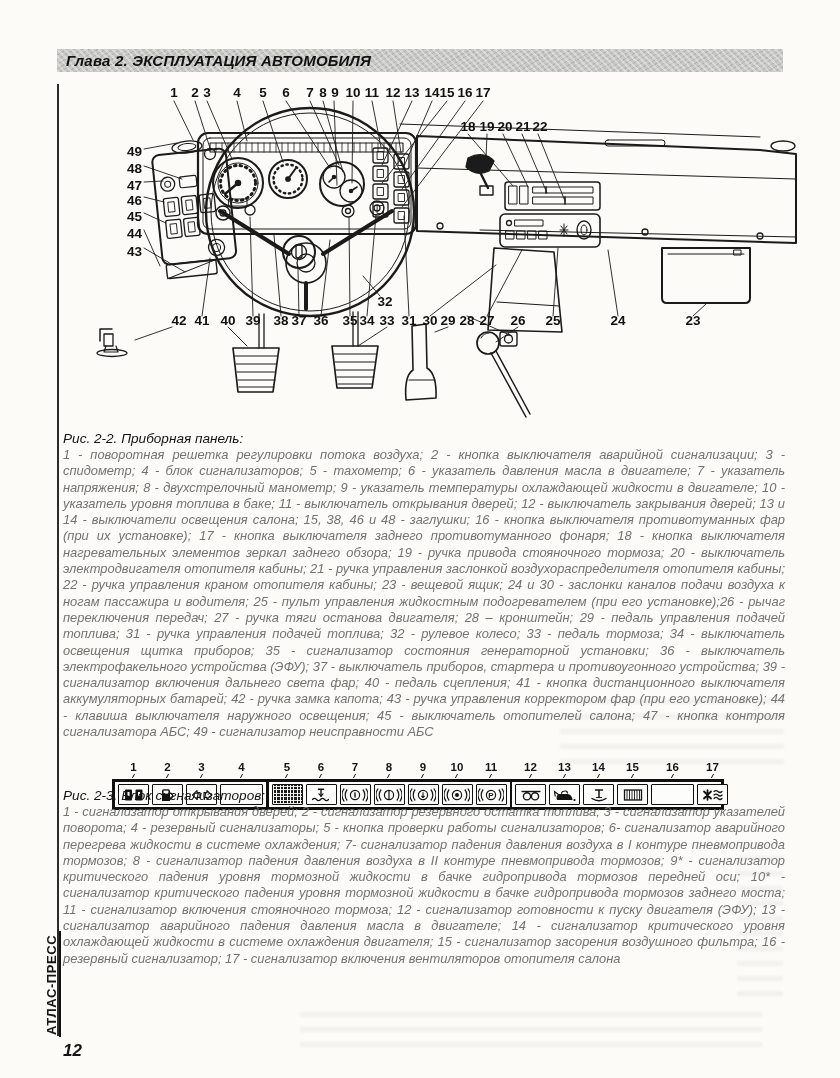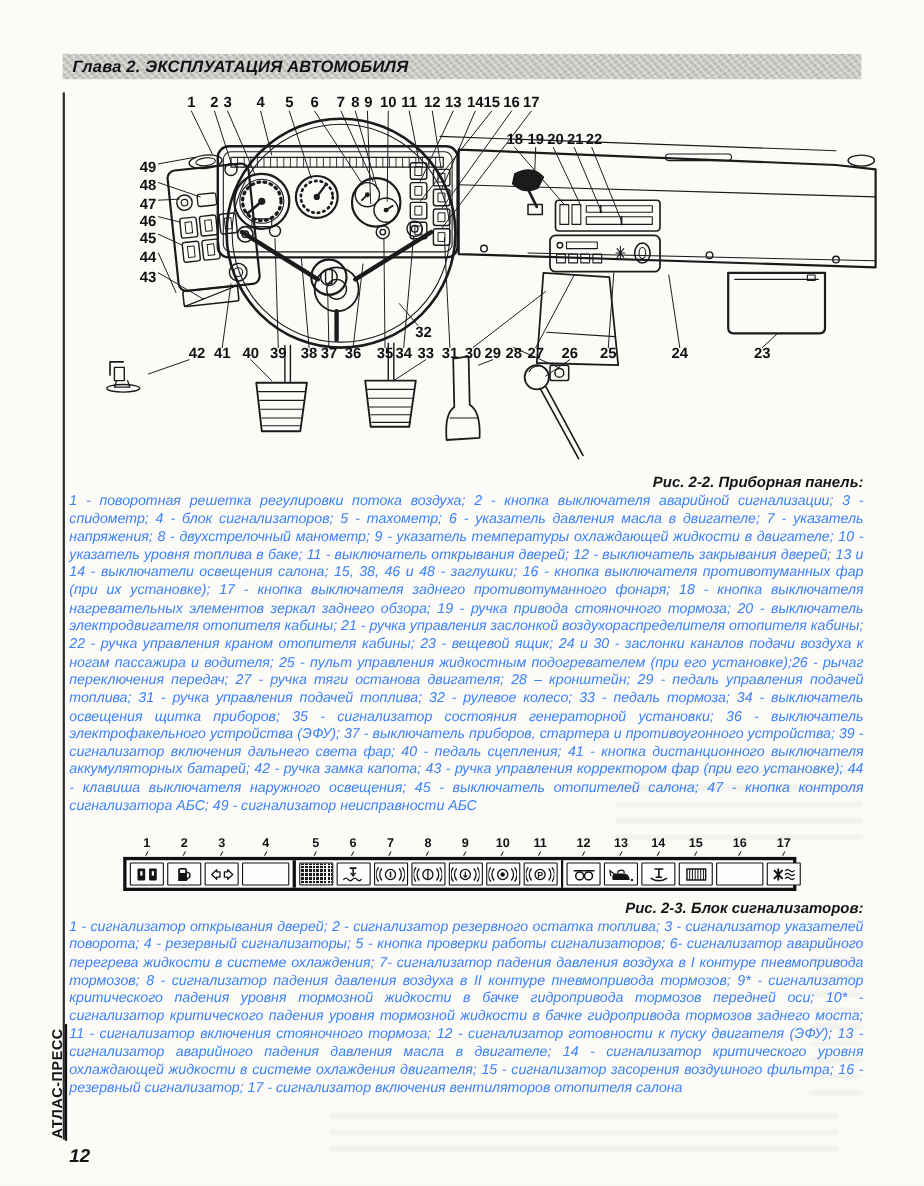--- a/index.html
+++ b/index.html
@@ -7,24 +7,24 @@
   .page{position:relative;width:840px;height:1078px;background:#fcfbf8;overflow:hidden;margin:0 auto;color:#141414;}
   .vrule{position:absolute;left:57px;top:84px;width:1.5px;height:952px;background:#2b2b2b;}
   .chapter-bar{position:absolute;left:57px;top:49px;width:726px;height:23px;
     background:#c7c7c4;
     background-image:repeating-linear-gradient(47deg,rgba(255,255,255,.35) 0 2px,rgba(0,0,0,0) 2px 5px),
                      repeating-linear-gradient(-31deg,rgba(90,90,88,.18) 0 1px,rgba(0,0,0,0) 1px 4px);
     display:flex;align-items:center;}
   .chapter-bar span{font-style:italic;font-weight:bold;font-size:15px;padding-left:9px;letter-spacing:.2px;color:#111;}
   .fig-dash{position:absolute;left:60px;top:80px;width:740px;height:345px;}
   .figtext-block{position:absolute;left:63px;width:722px;}
-  .figcap{font-style:italic;font-weight:bold;font-size:13.6px;line-height:17px;text-align:right;}
-  .figtext{font-style:italic;font-size:12.9px;line-height:16.3px;text-align:justify;color:#3b82f6;}
+  .figcap{font-style:italic;font-weight:normal;font-size:13.6px;line-height:17px;}
+  .figtext{font-style:italic;font-size:12.9px;line-height:16.3px;text-align:justify;color:#737373;}
   .t22{top:430px;}
-  .t23{top:817px;}
+  .t23{top:787px;}
   
   .f23nums{position:absolute;left:112px;top:762px;width:612px;height:16px;display:flex;gap:3px;padding:0 0 0 6px;box-sizing:border-box;}
   .f23nums .n{width:31px;flex:none;display:flex;flex-direction:column;align-items:center;font-weight:bold;font-size:11.5px;line-height:11px;}
   .f23nums .nw{width:43px;}
   .f23nums .nd{width:2.5px;flex:none;}
   .f23nums .n i{display:block;width:1.2px;height:5px;background:#111;transform:skewX(-28deg);margin-top:1px;}
   .f23strip{position:absolute;left:112px;top:779px;width:612px;height:31px;border:3px solid #101010;background:#fdfdfb;
     display:flex;align-items:center;gap:3px;padding:0 0 0 3px;box-sizing:border-box;}
   .f23strip .c{width:31px;height:21px;flex:none;border:1.8px solid #101010;border-radius:1px;background:#fdfdfb;
     display:flex;align-items:center;justify-content:center;box-sizing:border-box;overflow:hidden;}

